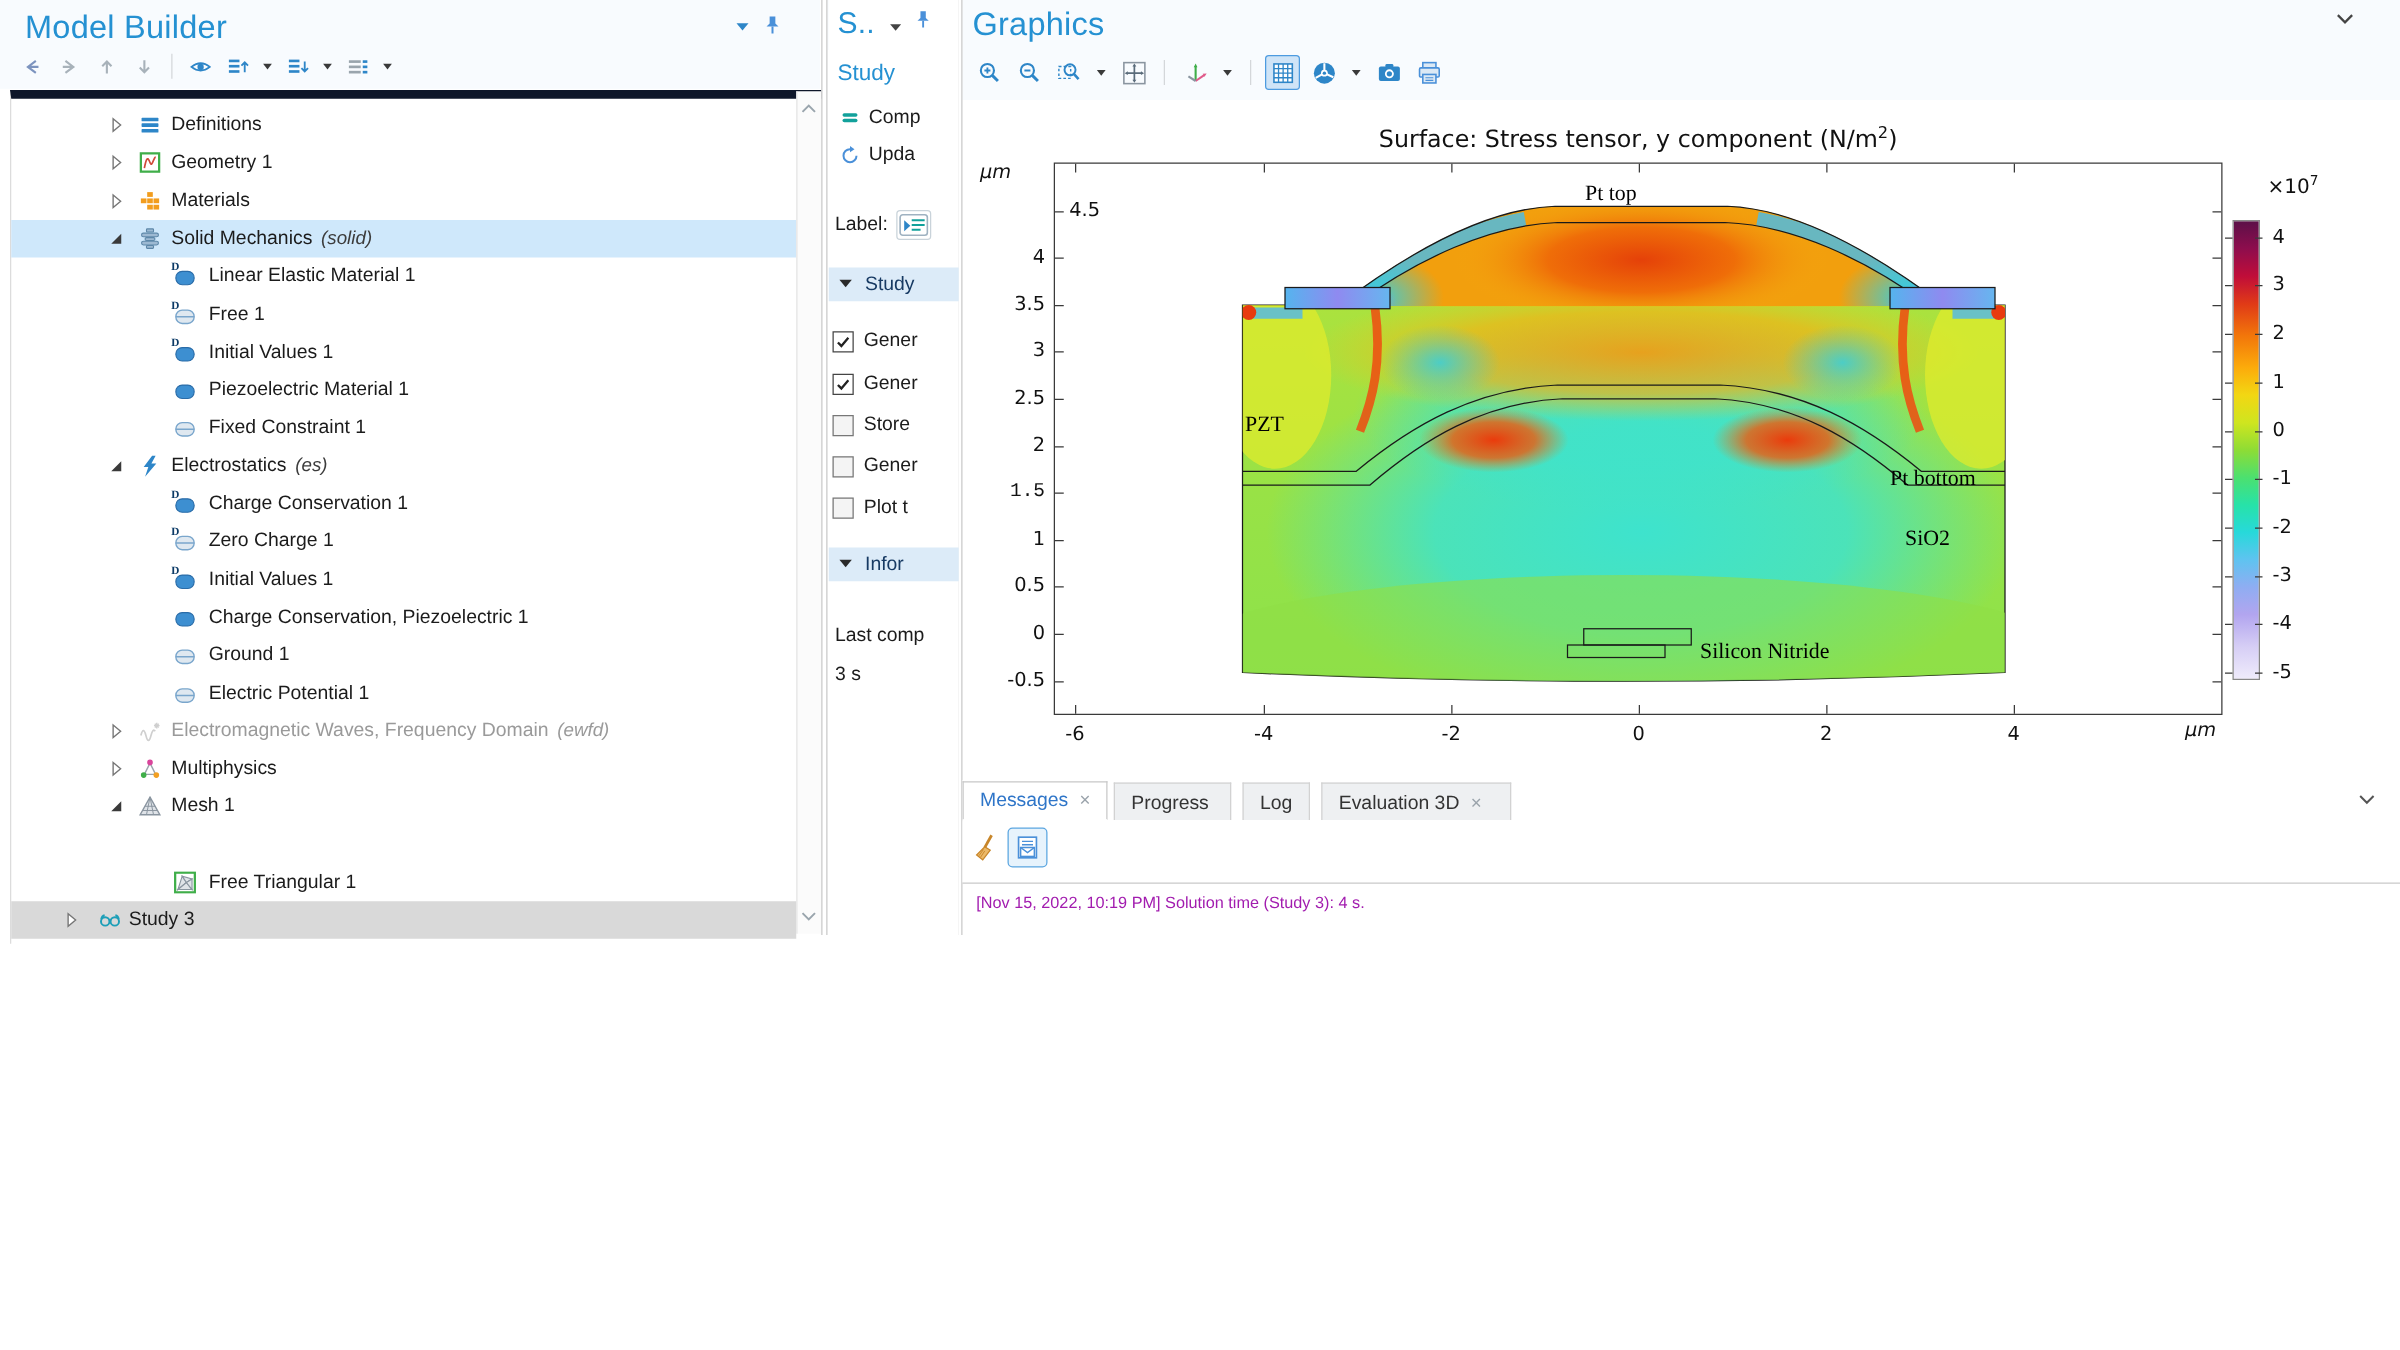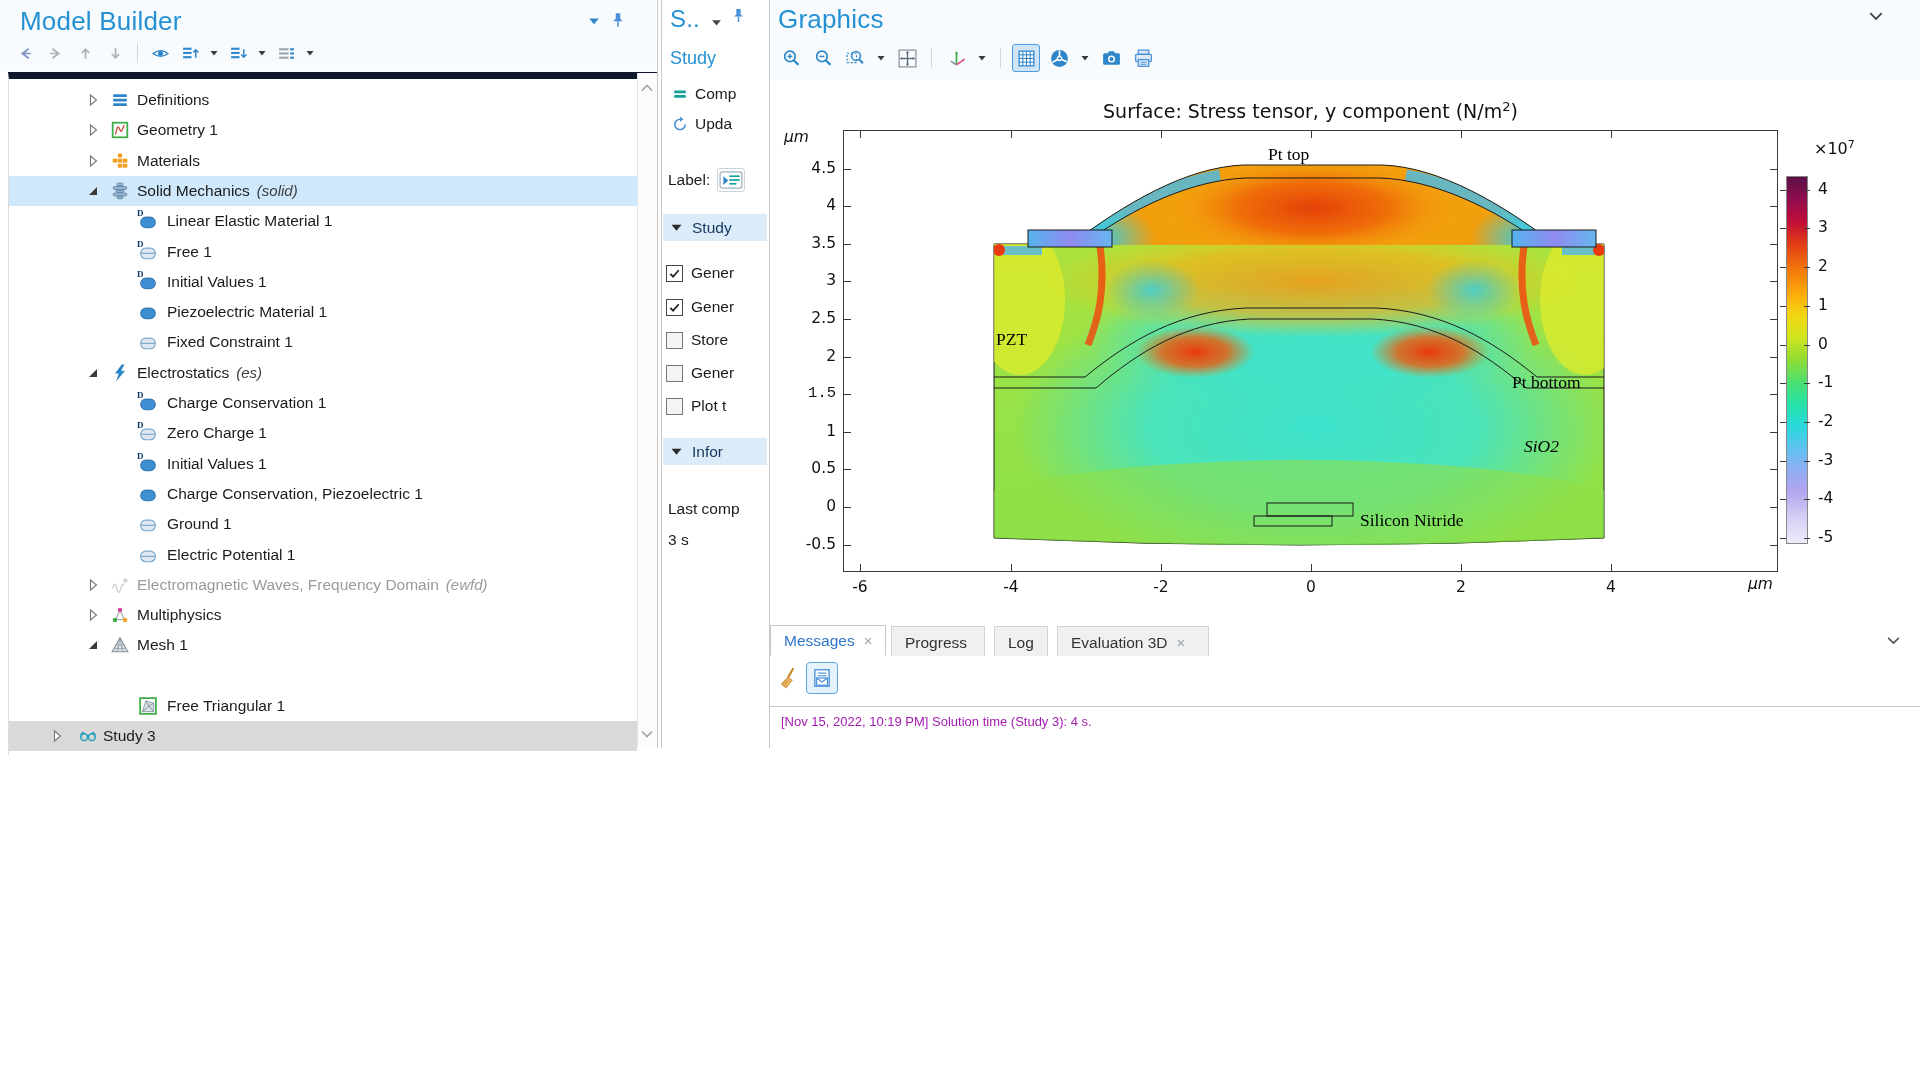--- a/index.html
+++ b/index.html
@@ -762,21 +762,21 @@
       <div class="tickmark" style="left: 1311px; top: 564px; width: 1px; height: 7px;"></div>
       <div class="ticklbl" style="left: 1293px; top: 578px; width: 36px; text-align: center;">0</div>
       <div class="tickmark" style="left: 1461px; top: 131px; width: 1px; height: 7px;"></div>
       <div class="tickmark" style="left: 1461px; top: 564px; width: 1px; height: 7px;"></div>
       <div class="ticklbl" style="left: 1443px; top: 578px; width: 36px; text-align: center;">2</div>
       <div class="tickmark" style="left: 1611px; top: 131px; width: 1px; height: 7px;"></div>
       <div class="tickmark" style="left: 1611px; top: 564px; width: 1px; height: 7px;"></div>
       <div class="ticklbl" style="left: 1593px; top: 578px; width: 36px; text-align: center;">4</div>
       <div class="tickmark" style="left: 844px; top: 169px; width: 7px; height: 1px;"></div>
       <div class="tickmark" style="left: 1770px; top: 169px; width: 7px; height: 1px;"></div>
-      <div class="ticklbl" style="left: 792px; top: 159px; width: 44px; text-align: right;">4.5</div>
+      <div class="ticklbl" style="left: 836px; top: 159px; width: 44px; text-align: right;">4.5</div>
       <div class="tickmark" style="left: 844px; top: 206px; width: 7px; height: 1px;"></div>
       <div class="tickmark" style="left: 1770px; top: 206px; width: 7px; height: 1px;"></div>
       <div class="ticklbl" style="left: 792px; top: 196px; width: 44px; text-align: right;">4</div>
       <div class="tickmark" style="left: 844px; top: 244px; width: 7px; height: 1px;"></div>
       <div class="tickmark" style="left: 1770px; top: 244px; width: 7px; height: 1px;"></div>
       <div class="ticklbl" style="left: 792px; top: 234px; width: 44px; text-align: right;">3.5</div>
       <div class="tickmark" style="left: 844px; top: 281px; width: 7px; height: 1px;"></div>
       <div class="tickmark" style="left: 1770px; top: 281px; width: 7px; height: 1px;"></div>
       <div class="ticklbl" style="left: 792px; top: 271px; width: 44px; text-align: right;">3</div>
       <div class="tickmark" style="left: 844px; top: 319px; width: 7px; height: 1px;"></div>
@@ -798,21 +798,21 @@
       <div class="tickmark" style="left: 1770px; top: 507px; width: 7px; height: 1px;"></div>
       <div class="ticklbl" style="left: 792px; top: 497px; width: 44px; text-align: right;">0</div>
       <div class="tickmark" style="left: 844px; top: 545px; width: 7px; height: 1px;"></div>
       <div class="tickmark" style="left: 1770px; top: 545px; width: 7px; height: 1px;"></div>
       <div class="ticklbl" style="left: 792px; top: 535px; width: 44px; text-align: right;">-0.5</div>
     </div>
   <div id="plot-annos">
       <div class="anno" style="left: 1268px; top: 144px;">Pt top</div>
       <div class="anno" style="left: 996px; top: 329px;">PZT</div>
       <div class="anno" style="left: 1512px; top: 372px;">Pt bottom</div>
-      <div class="anno" style="left: 1524px; top: 436px; font-style: italic;">SiO2</div>
+      <div class="anno" style="left: 1524px; top: 420px;">SiO2</div>
       <div class="anno" style="left: 1360px; top: 510px;">Silicon Nitride</div>
     </div>
 
   <div class="abs" style="left:1814px;top:138px;font-family:'DejaVu Sans',sans-serif;font-size:16px;color:#111;">
     <span>×10</span><sup style="font-size:11px;">7</sup>
   </div>
   <div class="abs" style="left:1786px;top:176px;width:22px;height:368px;border:1px solid #888;box-sizing:border-box;background:linear-gradient(to bottom,#5c1048 0%,#8e0d4d 6%,#c00d39 12%,#e03a17 18%,#f2760a 25%,#fcab0b 32%,#f2d713 38%,#cfe51f 44%,#8edc35 50%,#4ce06f 56%,#27e2a8 62%,#27d9da 68%,#5fc3f0 74%,#8fadf2 80%,#b2a5ef 86%,#d6cef5 93%,#efebfb 100%);"></div>
   <div id="colorbar-ticks">
       <div class="tickmark" style="left: 1780px; top: 190px; width: 6px; height: 1px;"></div>
       <div class="tickmark" style="left: 1804px; top: 190px; width: 6px; height: 1px;"></div>

